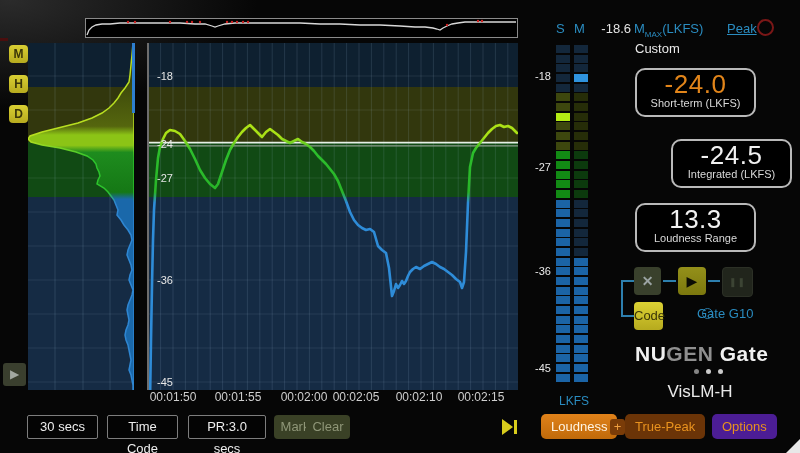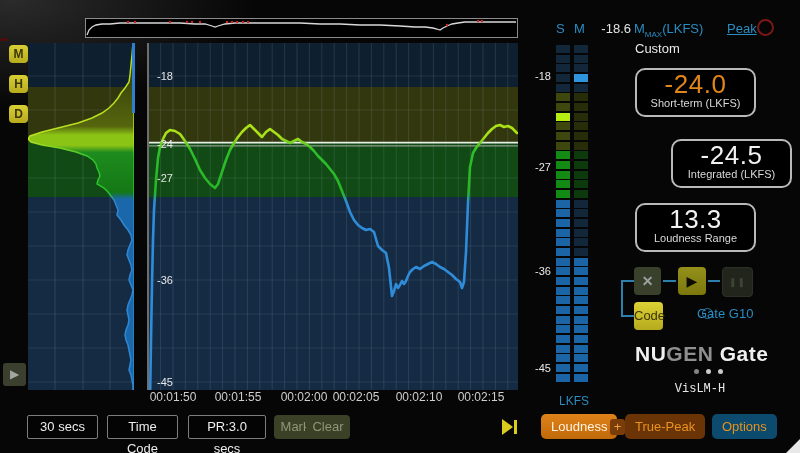--- a/index.html
+++ b/index.html
@@ -292,32 +292,32 @@
   <div class="abs" style="left:634px;top:302px;width:29px;height:28px;background:linear-gradient(#dcd234,#b6aa1e);border-radius:4px;color:#3a3608;font-size:13px;text-align:center;line-height:28px;">Code</div>
   <div class="abs" style="left:702px;top:308px;width:9px;height:9px;border:1px solid #2a7ca8;border-radius:50%;"></div>
   <div class="abs blue-txt" style="left:697px;top:306px;font-size:13px;">Gate G10</div>
 
   <div class="abs" style="left:635px;top:342px;width:140px;font-size:21px;font-weight:600;color:#f0f0f0;letter-spacing:0.5px;">
     <span>NU</span><span style="color:#8f8f8f;">GEN</span> <span>Gate</span>
   </div>
   <div class="dot3" style="left:694px;background:#858585;"></div>
   <div class="dot3" style="left:706px;background:#cacaca;"></div>
   <div class="dot3" style="left:718px;background:#cacaca;"></div>
-  <div class="abs" style="left:635px;top:382px;width:130px;text-align:center;font-size:12px;color:#e8e8e8;font-family:Liberation Mono, monospace;">VisLM-H</div>
+  <div class="abs" style="left:635px;top:382px;width:130px;text-align:center;font-size:17px;color:#e8e8e8;">VisLM-H</div>
 
   <div class="bbox" style="left:27px;top:415px;width:53px;">30 secs</div>
   <div class="bbox" style="left:107px;top:415px;width:53px;">Time Code</div>
   <div class="bbox" style="left:188px;top:415px;width:60px;">PR:3.0 secs</div>
   <div class="olive-btn" style="left:274px;top:415px;width:30px;border-radius:4px 0 0 4px;">Mark</div>
   <div class="olive-btn" style="left:306px;top:415px;width:32px;border-radius:0 4px 4px 0;">Clear</div>
 
   <div class="abs" style="left:502px;top:419px;">
     <div style="position:absolute;left:0;top:0;width:0;height:0;border-top:8px solid transparent;border-bottom:8px solid transparent;border-left:11px solid #d8cc1c;"></div>
     <div style="position:absolute;left:12px;top:1px;width:3px;height:14px;background:#d8cc1c;"></div>
   </div>
 
   <div class="orange-btn" style="left:541px;top:414px;background:linear-gradient(#e0821a,#c06a0a);color:#fff4e2;">Loudness</div>
   <div class="abs" style="left:610px;top:419px;width:15px;height:16px;background:#7a3c08;border-radius:3px;color:#f0a040;font-size:13px;text-align:center;line-height:16px;">+</div>
   <div class="orange-btn" style="left:625px;top:414px;background:#6b3407;color:#e8921e;">True-Peak</div>
-  <div class="orange-btn" style="left:712px;top:414px;background:#0c4a6e;color:#e8921e;">Options</div>
+  <div class="orange-btn" style="left:712px;top:414px;background:#4c1d95;color:#e8921e;">Options</div>
 
   <div class="wedge"></div>
 </div>
 
 </body></html>

